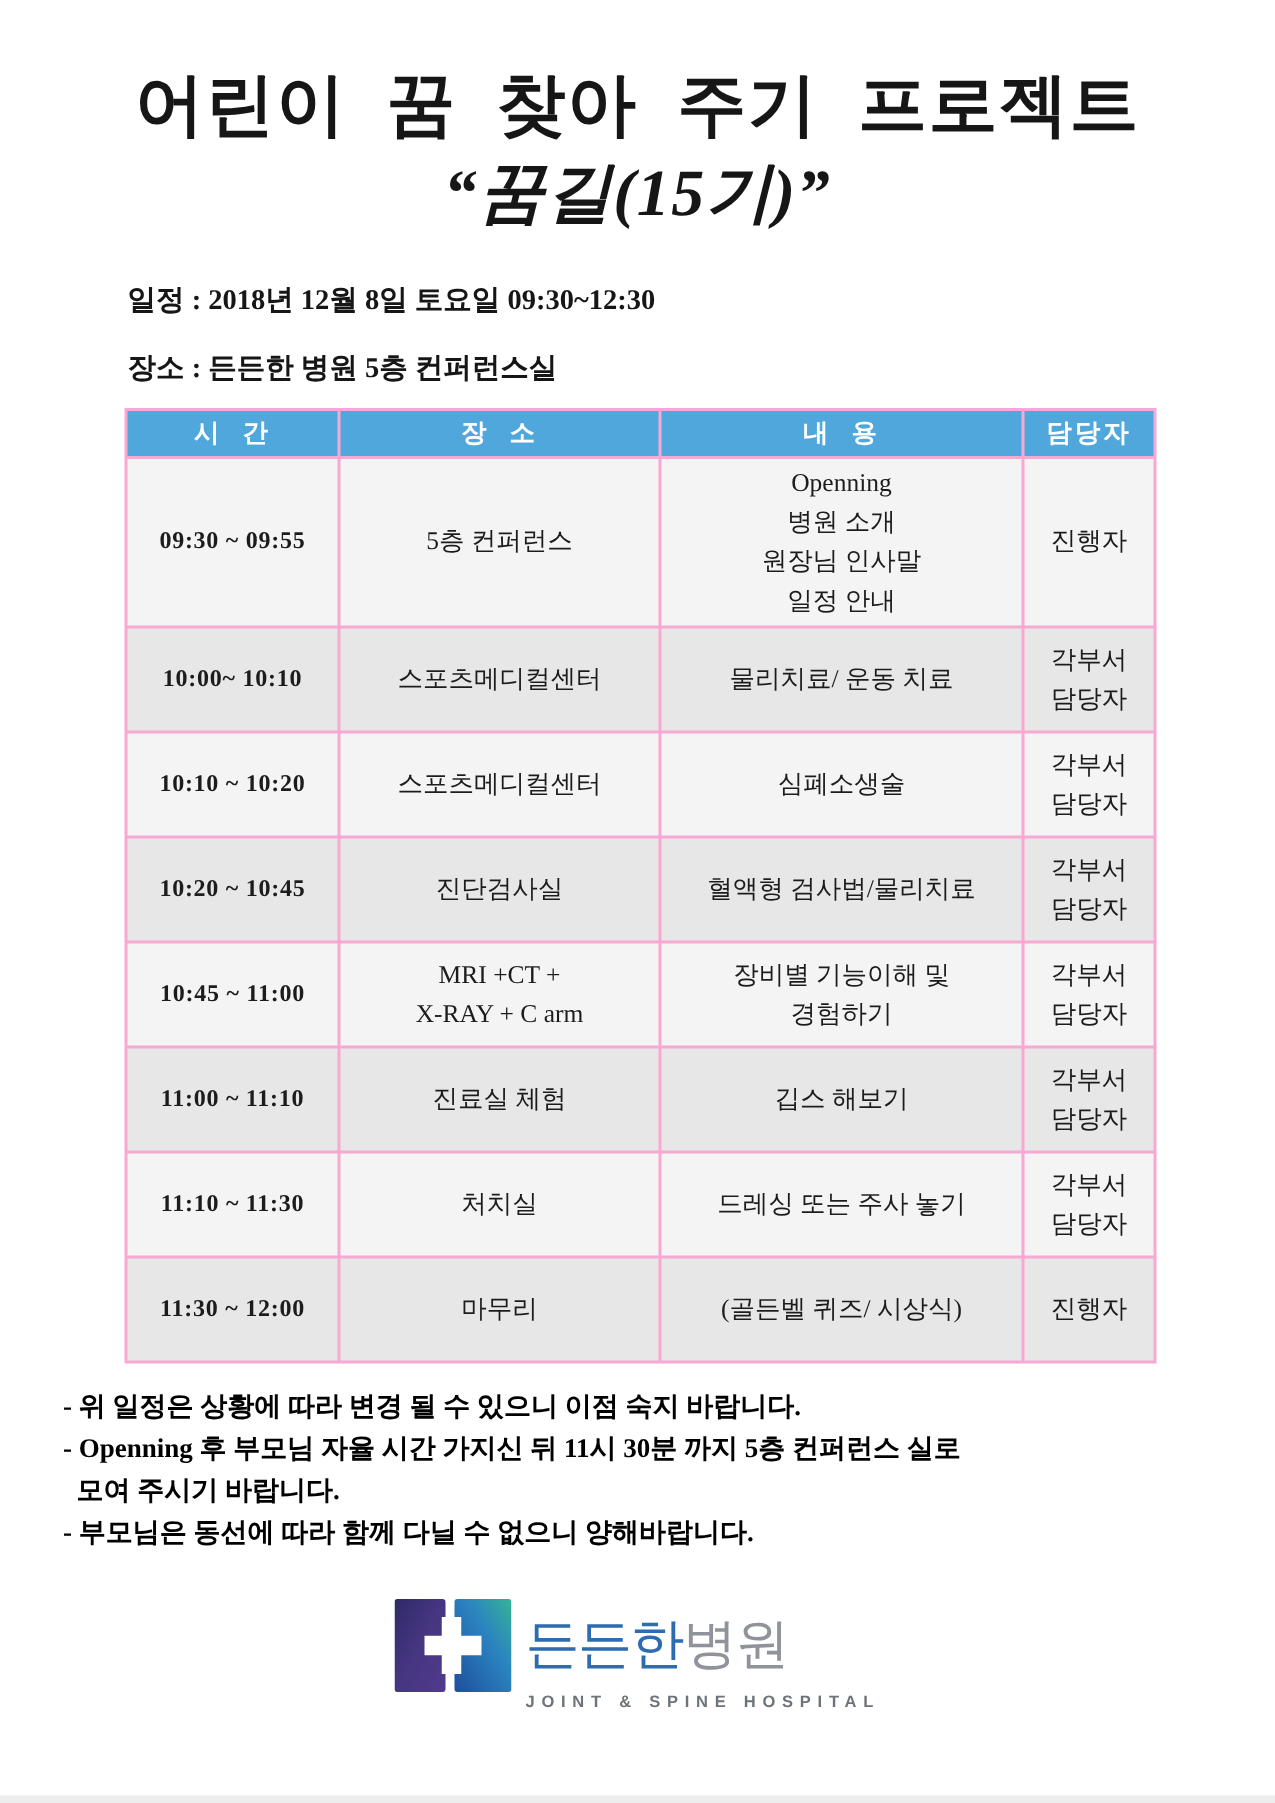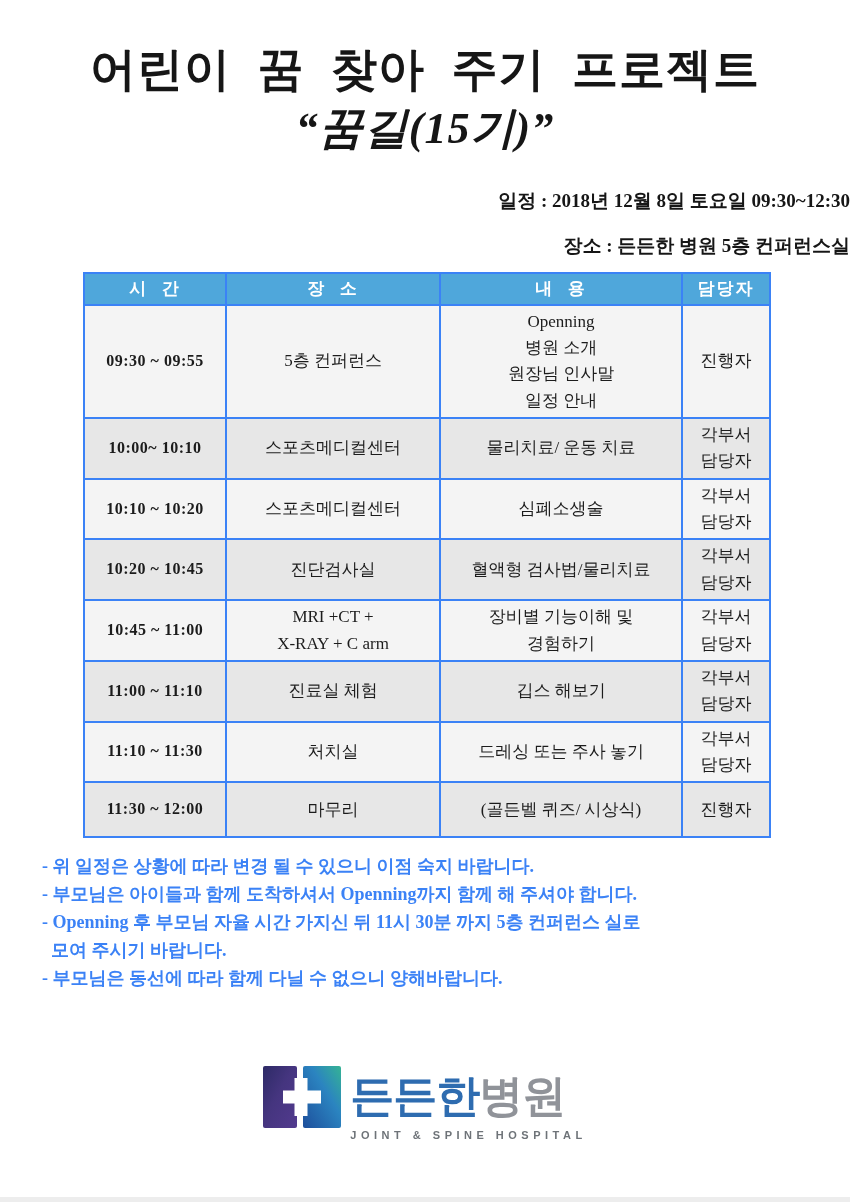--- a/index.html
+++ b/index.html
@@ -11,31 +11,31 @@
     background:#ffffff;
     font-family:"Liberation Serif","DejaVu Serif",serif;
     color:#111;
     overflow:hidden;
   }
   
   .title-block { padding-top:40px; text-align:center; font-weight:bold; color:#161616; }
   .title-line1 { font-size:46px; line-height:1.32; letter-spacing:1px; word-spacing:14px; }
   .title-line2 { font-size:44px; line-height:1.25; letter-spacing:1px;font-style:italic; }
   
-  .info-block { margin:34px 0 0 85px; font-weight:bold; font-size:19px; color:#161616;text-align:right; }
+  .info-block { margin:34px 0 0 85px; font-weight:bold; font-size:19px; color:#161616; }
   .info-line { line-height:22px; }
   .info-line + .info-line { margin-top:23px; }
   
   table.schedule {
     margin:15px 0 0 83px;
     width:688px;
     border-collapse:separate;
     border-spacing:2px;
     table-layout:fixed;
-    background:#3b82f6;
+    background:#f9a8d4;
   }
   table.schedule th {
     background:var(--header-blue,#4fa7db);
     color:#ffffff;
     font-family:"Liberation Sans","DejaVu Sans",sans-serif;
     font-weight:bold;
     font-size:17px;
     letter-spacing:2px;
     height:30px;
     white-space:pre;
@@ -48,32 +48,32 @@
     font-size:17px;
     color:#1c1c1c;
     white-space:pre-line;
     line-height:1.55;
     padding:3px 4px;
   }
   table.schedule td.time { font-weight:bold; font-size:16px; letter-spacing:0.5px; }
   tr.r-light td { background:var(--row-light,#f4f4f4); }
   tr.r-dark  td { background:var(--row-dark,#e7e7e7); }
   tr.row-tall td { height:107px; }
-  tr.row-std  td { height:53px; }
-  
-  .notes-block { margin:14px 0 0 42px; font-weight:bold; font-size:18px; color:#3b82f6; }
+  tr.row-std  td { height:68px; }
+  
+  .notes-block { margin:14px 0 0 42px; font-weight:bold; font-size:18px; color:#000000; }
   .note-item { white-space:pre-wrap; line-height:28px; }
   
   .logo-block {
     position:absolute; top:1066px; left:0; right:0;
     display:flex; justify-content:center; align-items:flex-start; gap:9px;
   }
   .logo-mark { display:block; }
   .logo-word { font-family:"Liberation Sans","DejaVu Sans",sans-serif; }
-  .logo-name { font-size:44px; font-weight:bold; line-height:60px; letter-spacing:-1px; white-space:nowrap; }
+  .logo-name { font-size:36px; font-weight:normal; line-height:60px; letter-spacing:-1px; white-space:nowrap; }
   .logo-name .primary { color:var(--logo-blue,#2e6cb0); }
   .logo-name .secondary { color:var(--logo-gray,#909399); }
   .logo-subtitle {
     margin-top:3px;
     text-align:center;
     font-size:11px;
     font-weight:bold;
     letter-spacing:4.5px;
     color:#6e7378;
     white-space:nowrap;
@@ -171,21 +171,20 @@
         <td class="time">11:30 ~ 12:00</td>
         <td>마무리</td>
         <td>(골든벨 퀴즈/ 시상식)</td>
         <td>진행자</td>
       </tr>
     </tbody>
   </table>
 
   <div class="notes-block">
     <div class="note-item">- 위 일정은 상황에 따라 변경 될 수 있으니 이점 숙지 바랍니다.</div>
-    <div class="note-item">- 부모님은 아이들과 함께 도착하셔서 Openning까지 함께 해 주셔야 합니다.</div>
     <div class="note-item">- Openning 후 부모님 자율 시간 가지신 뒤 11시 30분 까지 5층 컨퍼런스 실로
   모여 주시기 바랍니다.</div>
     <div class="note-item">- 부모님은 동선에 따라 함께 다닐 수 없으니 양해바랍니다.</div>
   </div>
 
   <div class="logo-block">
     <svg class="logo-mark" width="78" height="63" viewBox="0 0 78 63" xmlns="http://www.w3.org/2000/svg" aria-hidden="true">
       <defs>
         <linearGradient id="lgL" x1="0" y1="0" x2="1" y2="1">
           <stop offset="0%" stop-color="#2d2a66"></stop>

